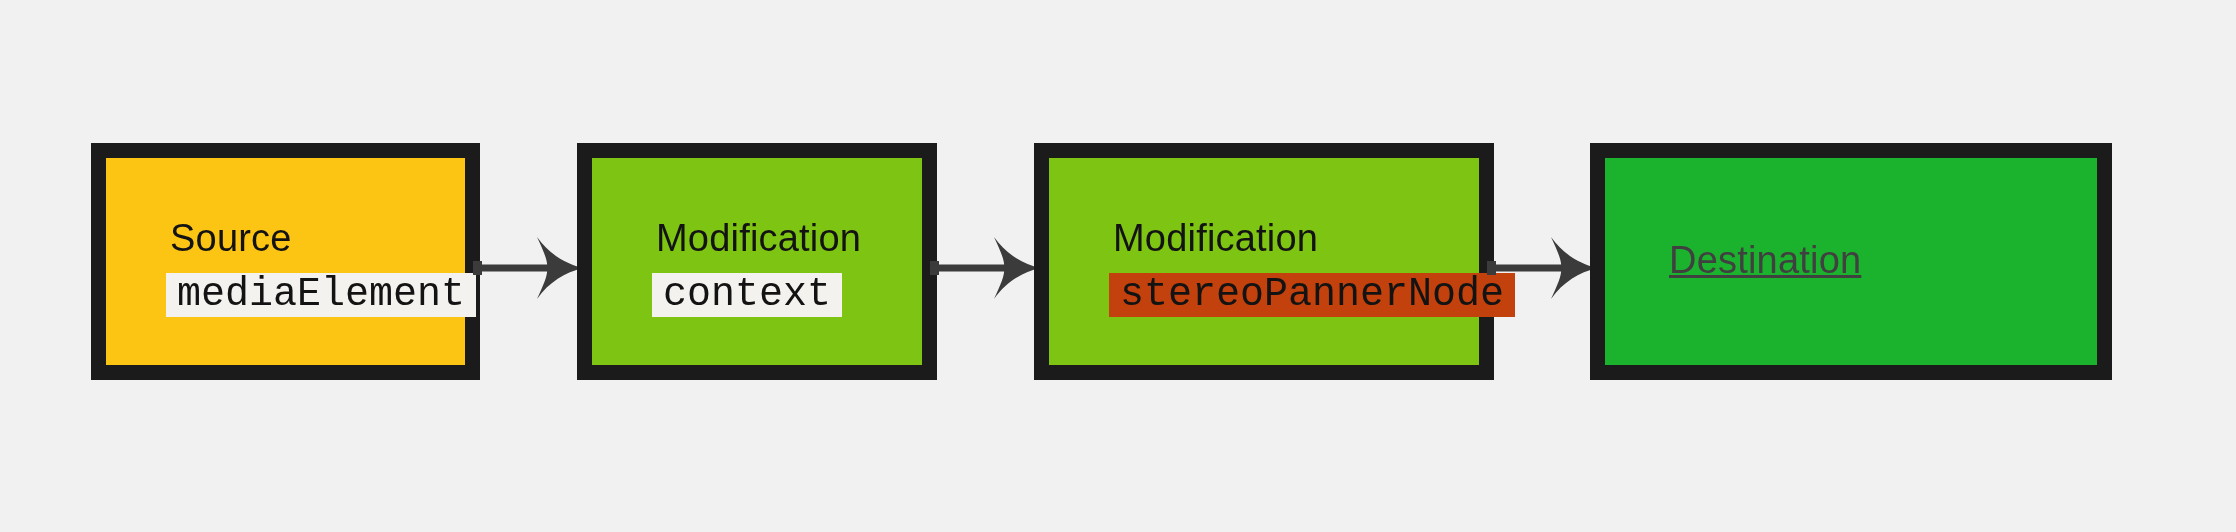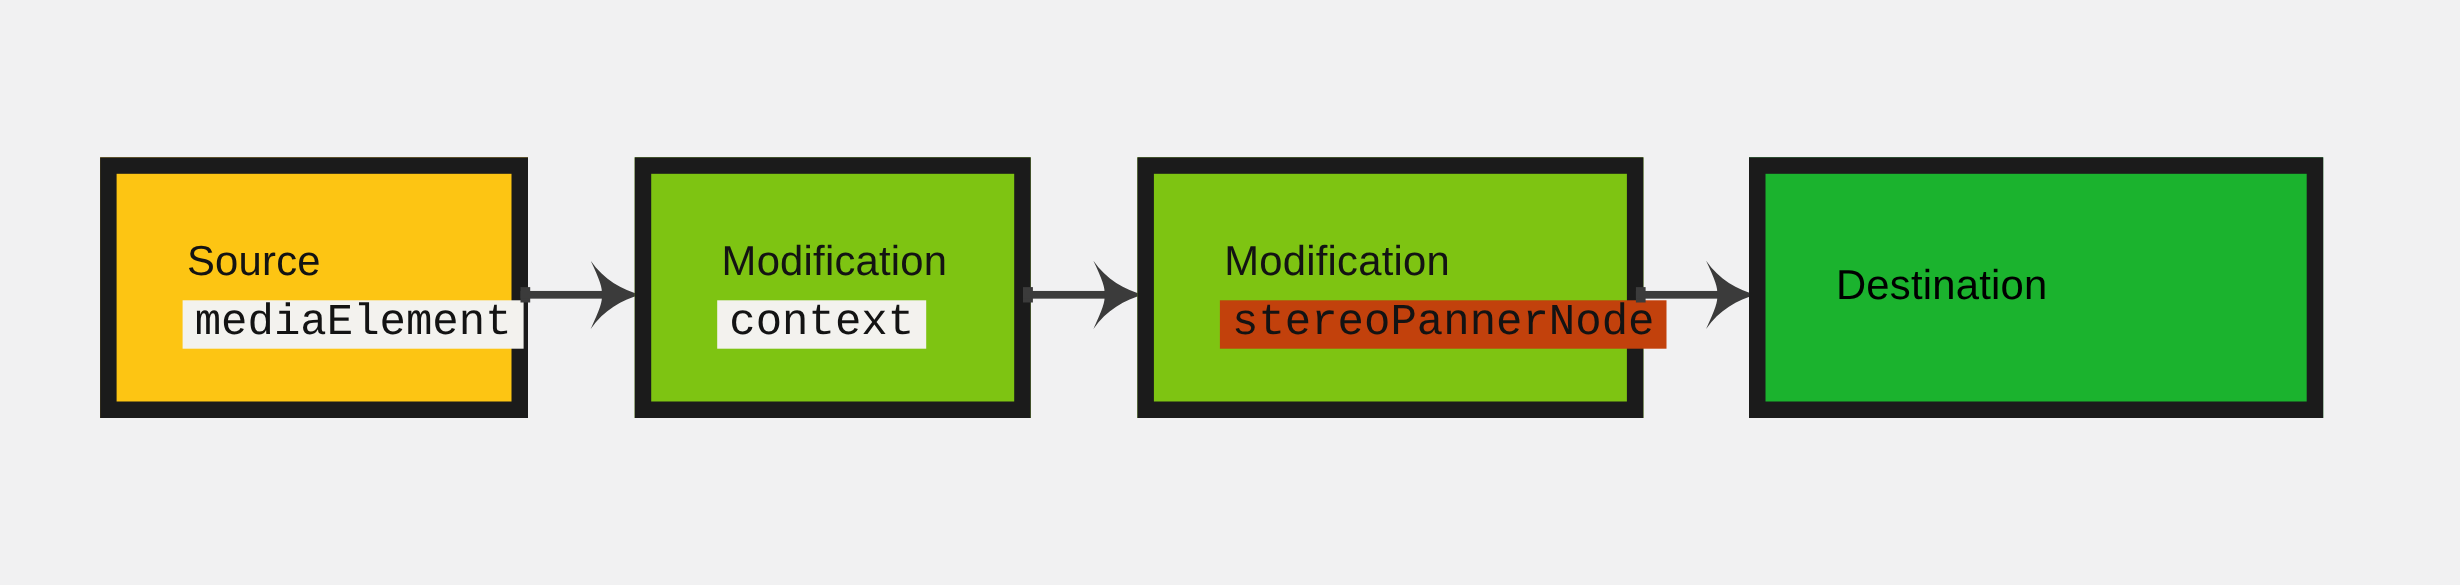--- a/index.html
+++ b/index.html
@@ -92,16 +92,16 @@
     <div class="node-code" style="background: #c2410c; color: rgb(19, 19, 19);">stereoPannerNode</div>
   </div>
 
   <svg class="arrow arrow-3" viewBox="0 0 110 64" style="color: rgb(59, 59, 59);">
     <rect x="0" y="25" width="9" height="14" fill="currentColor"></rect>
     <rect x="0" y="28.5" width="76" height="7" fill="currentColor"></rect>
     <path d="M110 32 C92 27.5 76 18 64 1 C72 18 75 26 74 32 C75 38 72 46 64 63 C76 46 92 36.5 110 32 Z" fill="currentColor"></path>
   </svg>
 
   <div class="node node-4" style="background: rgb(27, 179, 46); border-color: rgb(27, 27, 27);">
-    <div class="node-title" style="color: #000000;">Destination</div>
+    <div class="node-title" style="color: #404040; text-decoration: underline;">Destination</div>
   </div>
 
 </div>
 
 </body></html>

